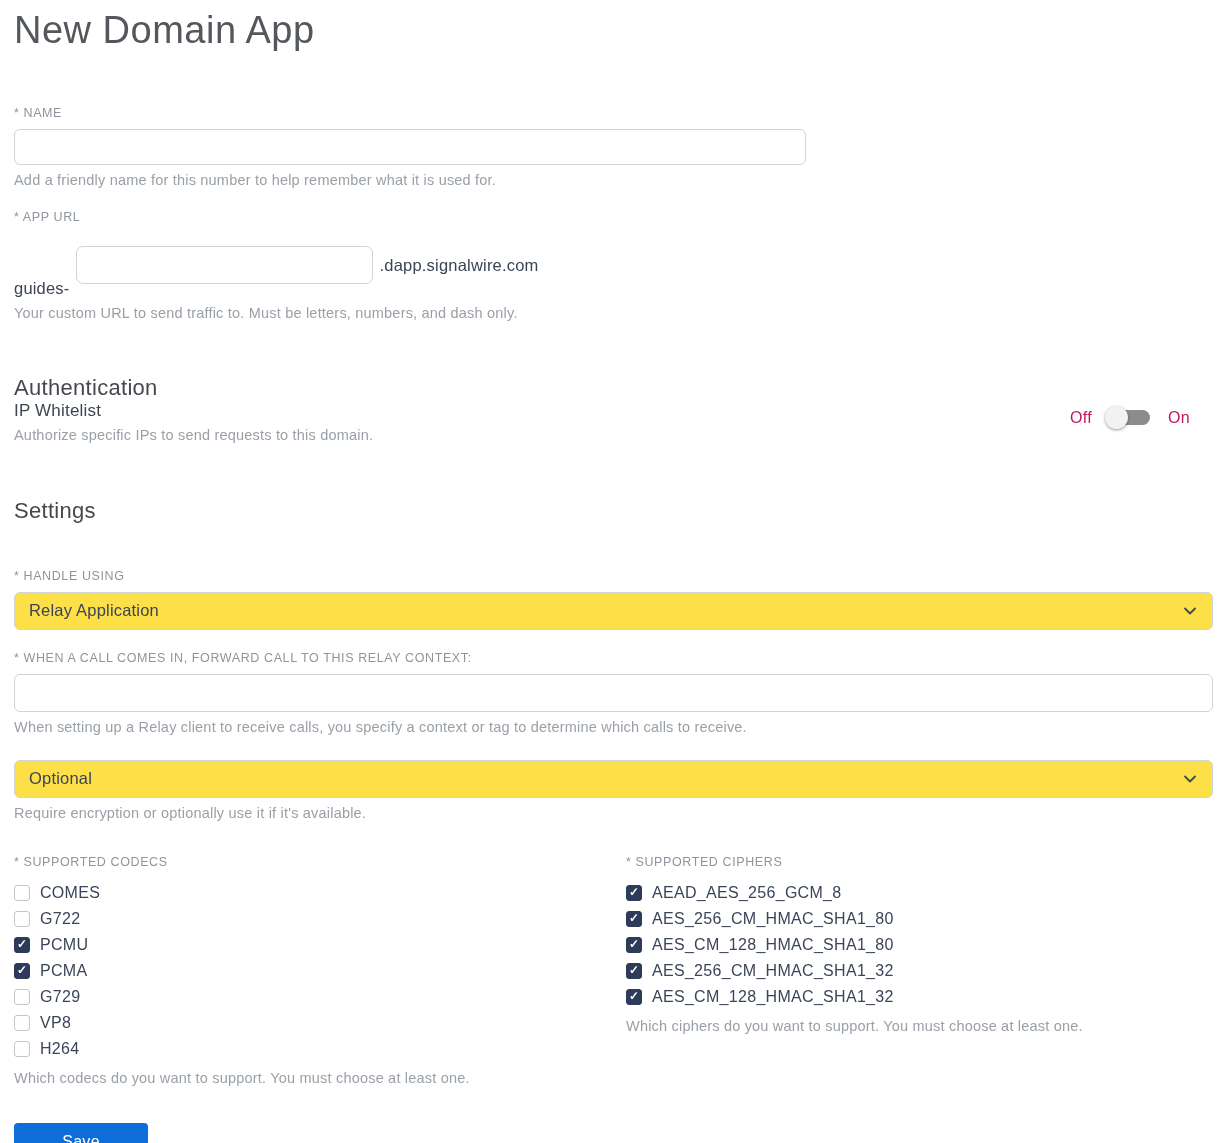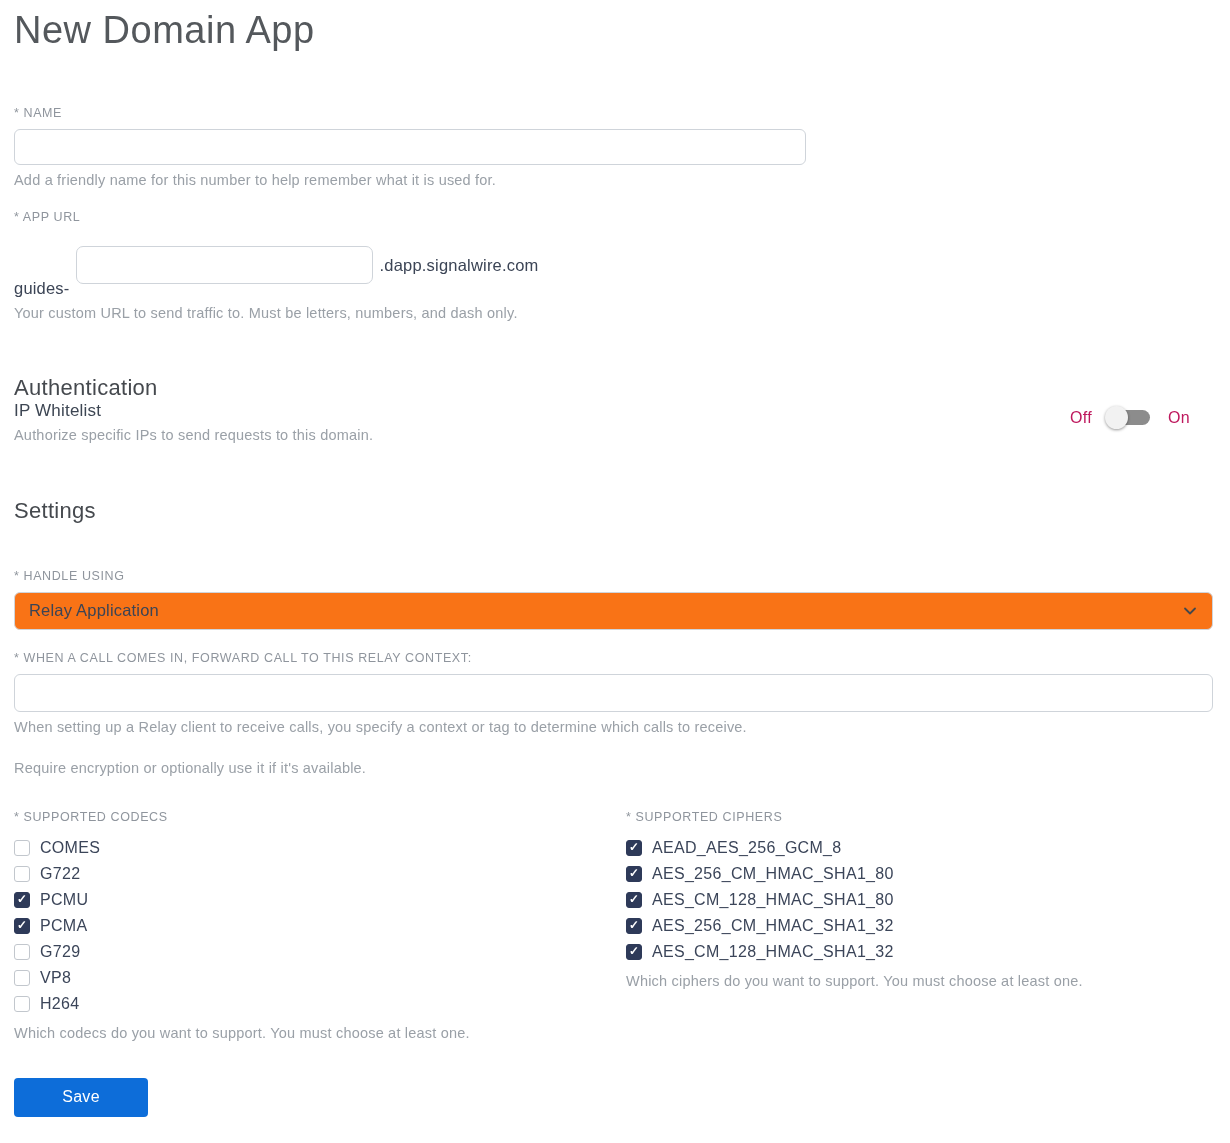--- a/index.html
+++ b/index.html
@@ -117,21 +117,21 @@
   }
 
   
   .field-handle { margin-top: 45px; }
   .select {
     position: relative;
     width: 100%;
     height: 38px;
     border: 1px solid #cfd4da;
     border-radius: 6px;
-    background: #f97316;
+    background: #fde047;
     display: flex;
     align-items: center;
     padding: 0 14px;
     font-size: 16.5px;
     color: #3b4455;
     cursor: pointer;
     letter-spacing: 0.2px;
   }
   .select .chevron {
     position: absolute;
@@ -261,20 +261,28 @@
 
   
   <div class="field field-relay">
     <label class="field-label">* WHEN A CALL COMES IN, FORWARD CALL TO THIS RELAY CONTEXT:</label>
     <input class="text-input" type="text" style="height: 38px;" value="">
     <div class="helper">When setting up a Relay client to receive calls, you specify a context or tag to determine which calls to receive.</div>
   </div>
 
   
   <div class="field field-encryption">
+    <div class="select">
+      <span>Optional</span>
+      <span class="chevron">
+        <svg width="14" height="14" viewBox="0 0 14 14">
+            <path d="M2 4.5 L7 9.5 L12 4.5" fill="none" stroke="#43484d" stroke-width="1.8" stroke-linecap="round" stroke-linejoin="round"></path>
+          </svg>
+      </span>
+    </div>
     <div class="helper">Require encryption or optionally use it if it's available.</div>
   </div>
 
   
   <div class="check-columns">
 
     <div class="col-codecs">
       <label class="field-label" style="margin-bottom:0;">* SUPPORTED CODECS</label>
       <div class="check-list">
         <div class="check-row">

